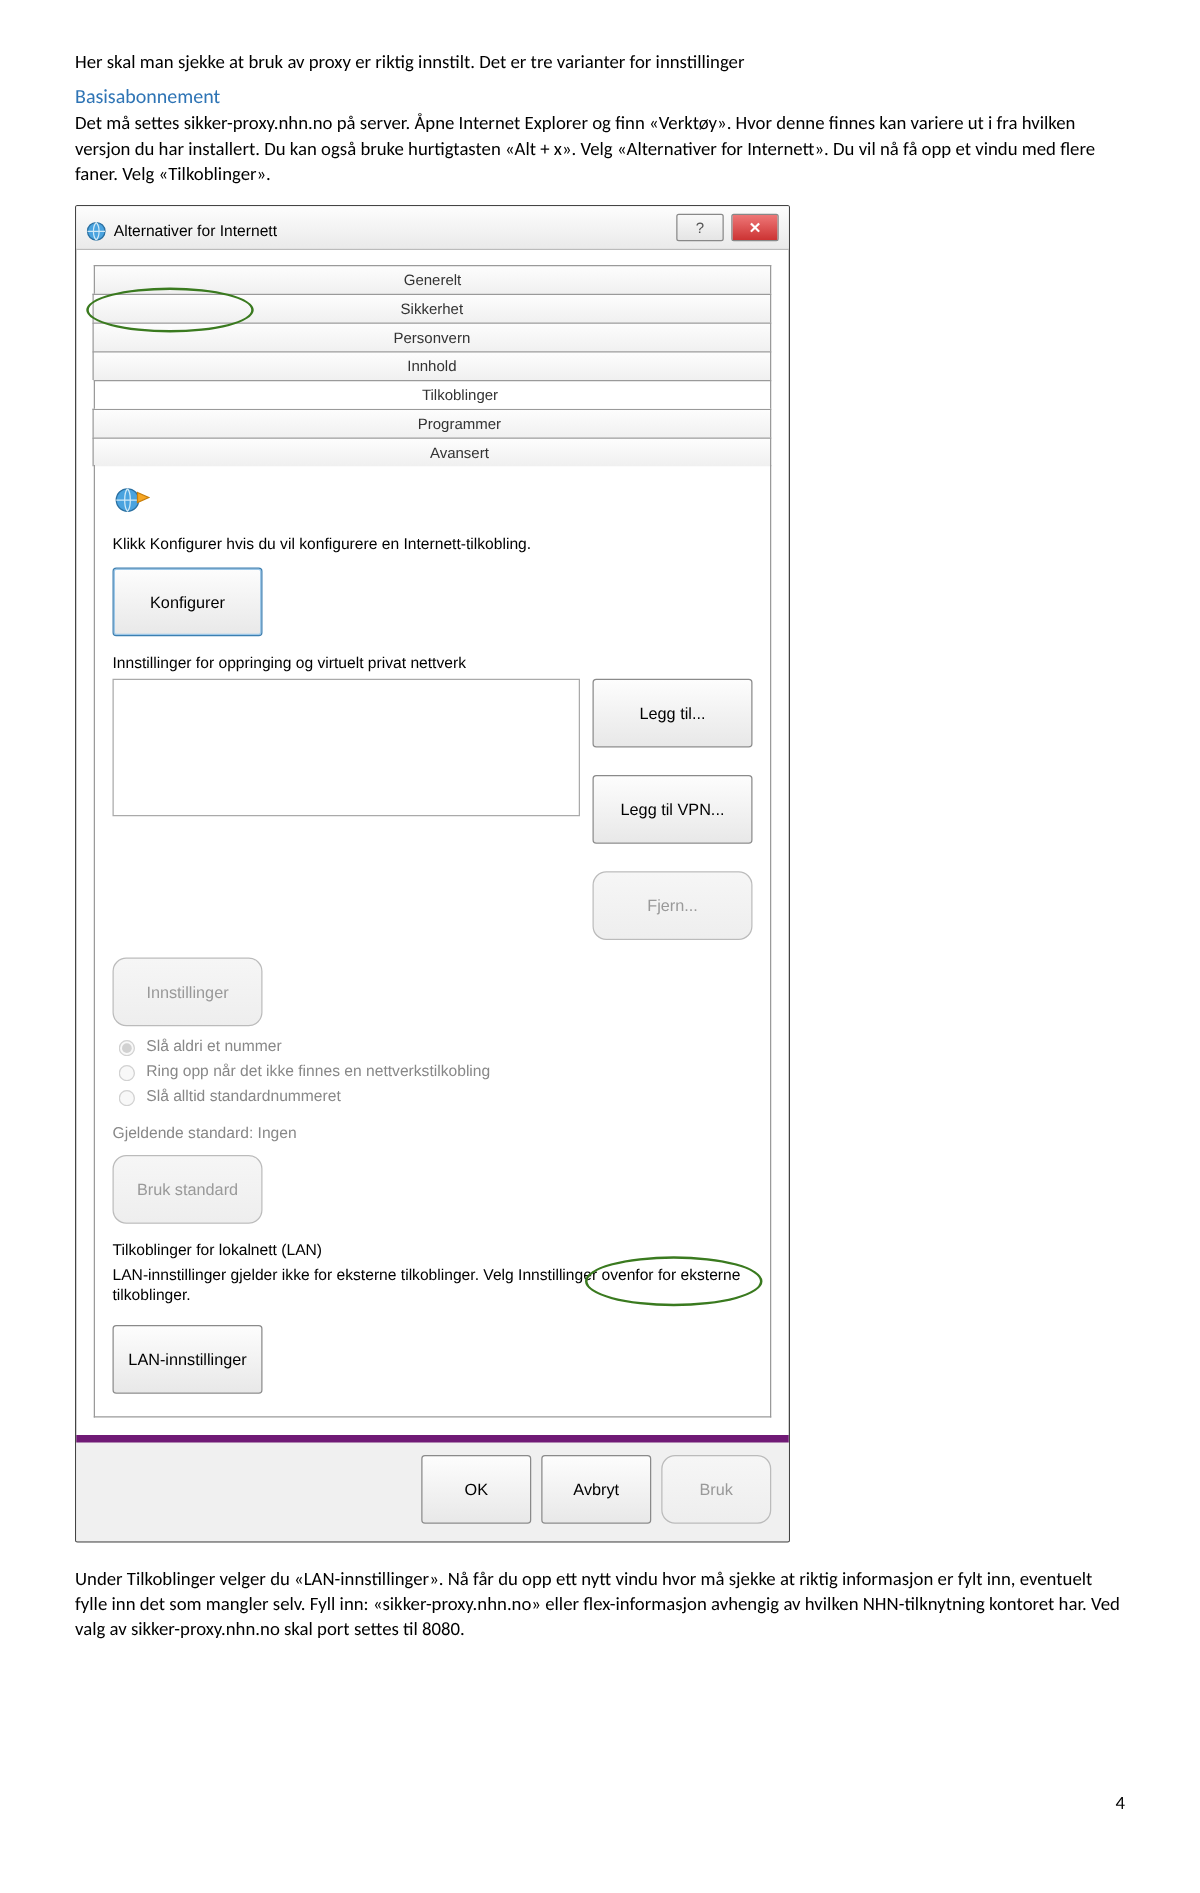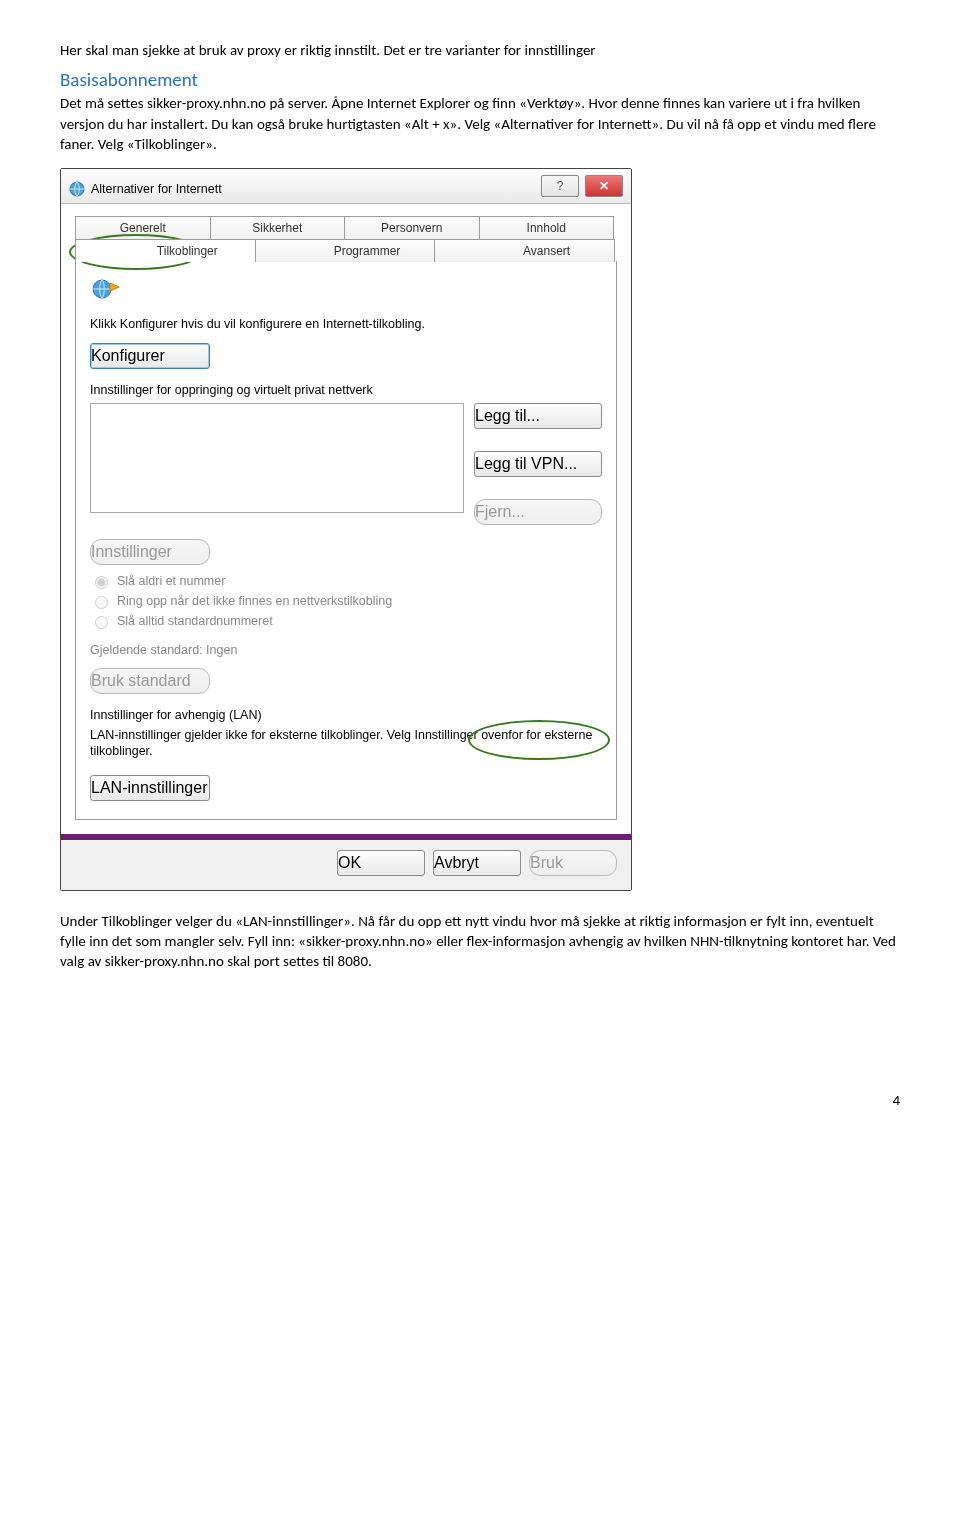--- a/index.html
+++ b/index.html
@@ -10,21 +10,21 @@
     color: #000;
     background: #fff;
     width: 840px;
   }
   .intro-text {
     line-height: 1.35;
     margin-bottom: 6px;
   }
   .section-heading {
     color: #2e74b5;
-    font-size: 19px;
+    font-size: 16px;
     margin-bottom: 2px;
     margin-top: 8px;
   }
   .body-text {
     line-height: 1.35;
     margin-bottom: 14px;
   }
   .dialog {
     width: 570px;
     border: 1px solid #444;
@@ -69,20 +69,21 @@
   .help-btn { background: linear-gradient(#f8f8f8,#e5e5e5); color:#555;}
   .close-btn { background: linear-gradient(#e77,#c33); color:#fff; font-weight:bold;}
   .dialog-body {
     padding: 12px 14px 14px 14px;
   }
   .tabs {
     display: flex;
     flex-wrap: wrap;
     margin-bottom: 0;
     position: relative;
+    flex-direction: column;
   }
   .tab {
     border: 1px solid #9a9a9a;
     border-bottom: none;
     background: linear-gradient(#fdfdfd,#f0f0f0);
     padding: 4px 0;
     text-align: center;
     font-size: 12px;
     color: #333;
     flex: 0 0 25%;
@@ -114,24 +115,24 @@
     align-items: flex-start;
     gap: 10px;
     flex-direction: column;
   }
   .net-icon { width: 32px; height: 32px; flex-shrink:0; }
   .flex-grow { flex: 1; line-height: 1.25; }
   .std-button {
     border: 1px solid #8a8a8a;
     background: linear-gradient(#fdfdfd,#e8e8e8);
     border-radius: 3px;
-    padding: 3px 0;
+    padding: 19px 0;
     min-width: 118px;
-    text-align: left;
-    font-size: 16px;
+    text-align: center;
+    font-size: 13px;
     display: inline-block;
   }
   .std-button.default {
     border: 1px solid #3c7fb1;
     box-shadow: 0 0 0 1px #9cc7e8 inset;
   }
   .std-button.disabled {
     color: #999;
     border-color: #bbb;
     background: linear-gradient(#f6f6f6,#eee);
@@ -266,21 +267,21 @@
       <div class="radio-row">
         <input type="radio" class="radio-input" disabled="" style="">
         <span>Slå alltid standardnummeret</span>
       </div>
 
       <div class="row-flex gap-block">
         <div class="flex-grow" style="color:#888;">Gjeldende standard:   Ingen</div>
         <div class="std-button disabled">Bruk standard</div>
       </div>
 
-      <div class="group-label">Innstillinger for avhengig (LAN)</div>
+      <div class="group-label">Tilkoblinger for lokalnett (LAN)</div>
 
       <div class="row-flex" style="position:relative;gap:15px;">
         <div class="flex-grow">LAN-innstillinger gjelder ikke for eksterne tilkoblinger. Velg Innstillinger ovenfor for eksterne tilkoblinger.</div>
         <div class="std-button">LAN-innstillinger</div>
         <div class="circle-oval" style="right:-8px; top:-8px; width:138px; height:36px;"></div>
       </div>
 
     </div>
   </div>
 

